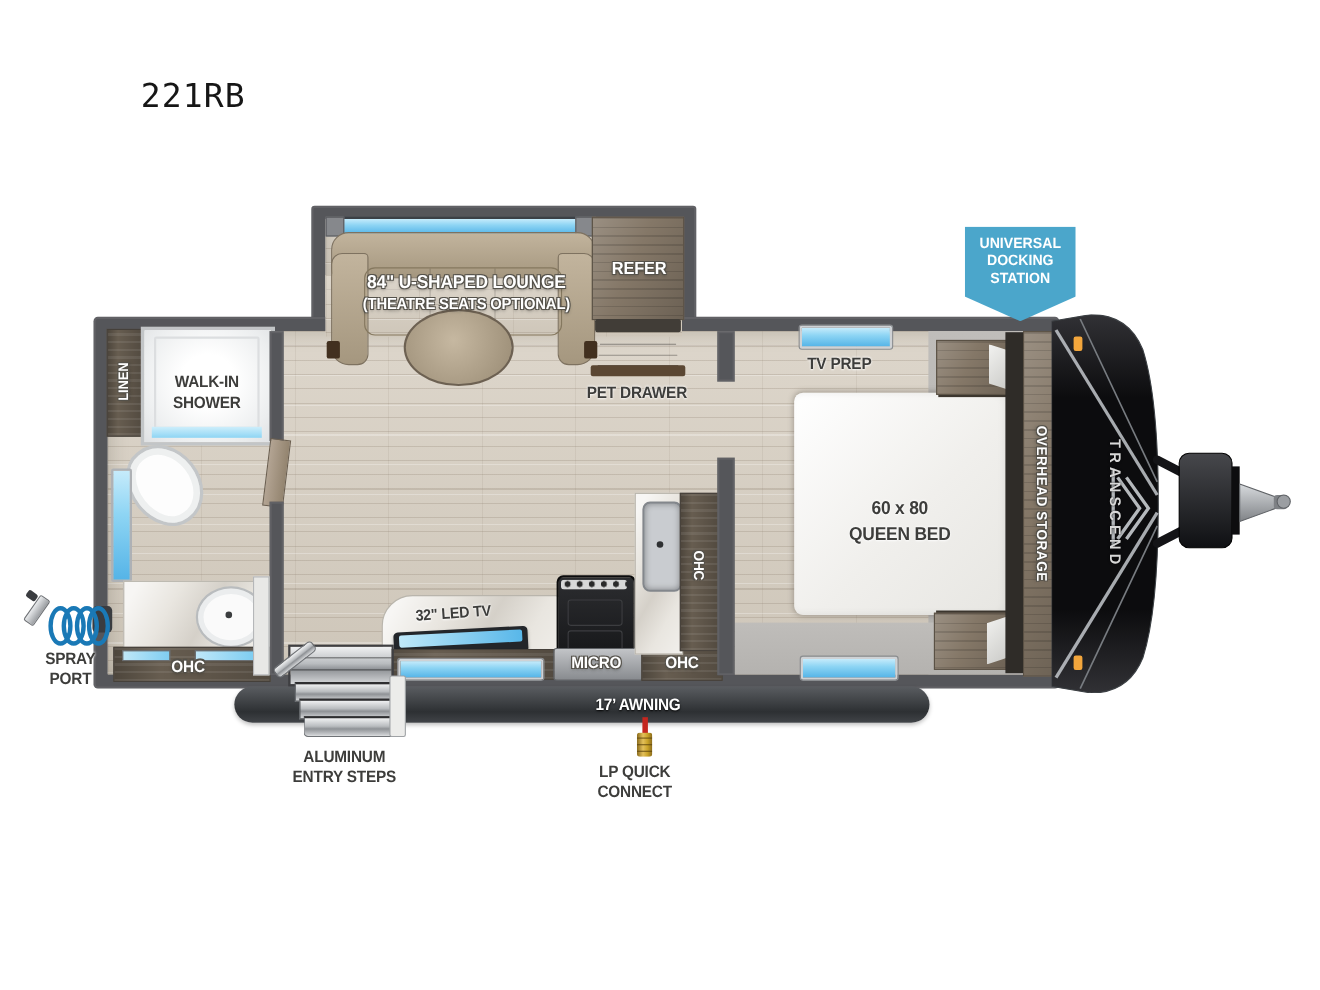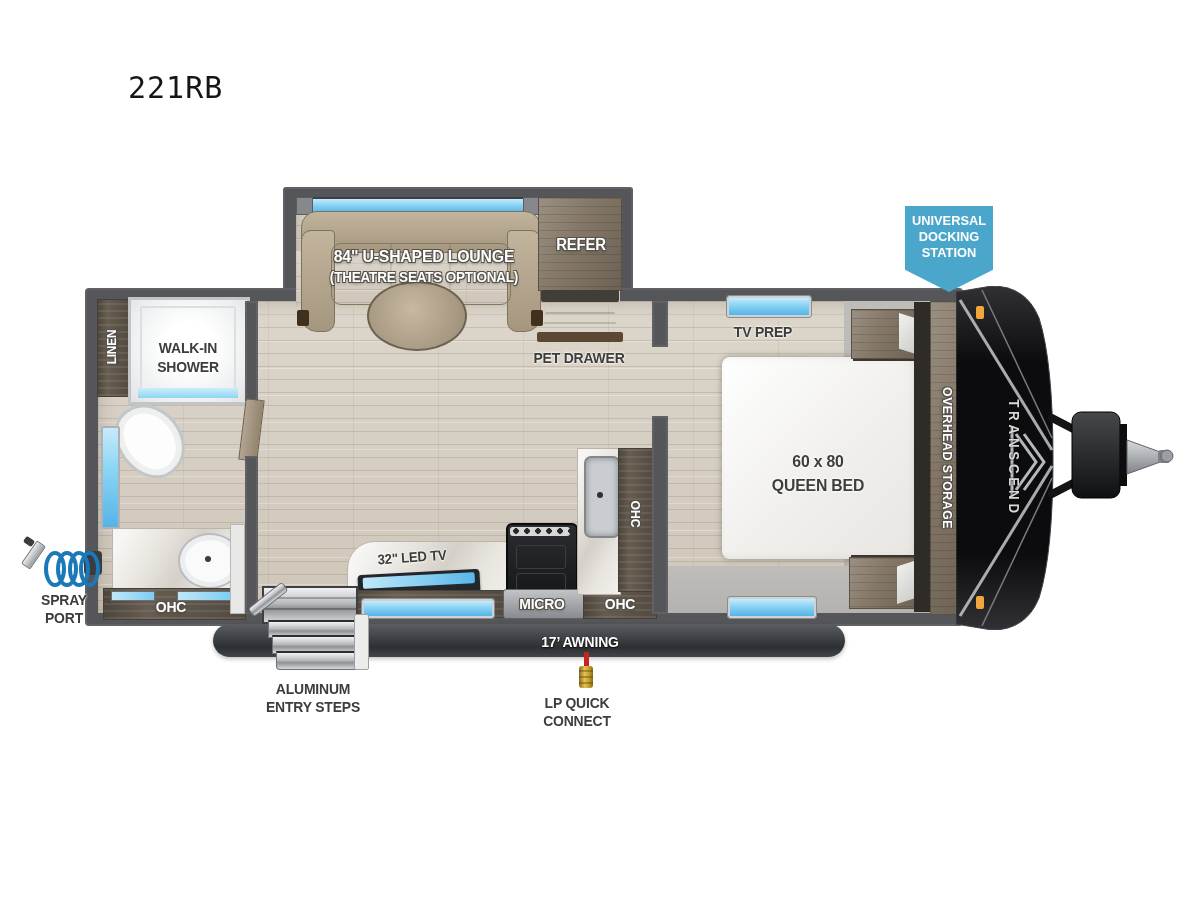--- a/index.html
+++ b/index.html
@@ -186,22 +186,22 @@
       </linearGradient>
     </defs>
     <path d="M6,20 L64,50 M6,96 L64,66" stroke="#141417" stroke-width="8" stroke-linecap="round"></path>
     <rect x="26" y="14" width="48" height="86" rx="9" fill="url(#boxg)" stroke="#000"></rect>
     <rect x="74" y="26" width="7" height="62" fill="#0d0d0f"></rect>
     <path d="M81,42 L117,55 L117,63 L81,76 Z" fill="url(#silg)" stroke="#5f6266"></path>
     <rect x="112" y="52" width="12" height="13" rx="3" fill="#7e8185"></rect>
     <circle cx="121" cy="58" r="6" fill="#9b9ea2" stroke="#5f6266"></circle>
   </svg>
 
-  <div class="abs" style="left:877px;top:206px;width:88px;height:86px;background:#4ba6cb;
-       clip-path:polygon(0 0,100% 0,100% 74%,50% 100%,0 74%);text-align:center;padding-top:7px;box-sizing:border-box;margin-left:28px;">
+  <div class="abs" style="left:877px;top:206px;width:101px;height:86px;background:#4ba6cb;
+       clip-path:polygon(0 0,100% 0,100% 74%,50% 100%,0 74%);text-align:center;padding-top:7px;box-sizing:border-box;">
     <div style="color:#fff;font-weight:bold;font-size:13.5px;line-height:16px;transform:scaleX(.95);">UNIVERSAL</div>
     <div style="color:#fff;font-weight:bold;font-size:13.5px;line-height:16px;transform:scaleX(.95);">DOCKING</div>
     <div style="color:#fff;font-weight:bold;font-size:13.5px;line-height:16px;transform:scaleX(.95);">STATION</div>
   </div>
 
   <div class="abs" style="left:213px;top:624px;width:632px;height:33px;border-radius:17px;
        background:linear-gradient(180deg,#5a5d61,#2d3033 70%,#414448);box-shadow:0 2px 4px rgba(0,0,0,.25);"></div>
   <div class="lbl" style="left:580px;top:641px;color:#fff;text-shadow:0 1px 2px #000;">17’ AWNING</div>
 
   <div class="abs" style="left:584px;top:652px;width:5px;height:15px;background:#c4261f;"></div>

